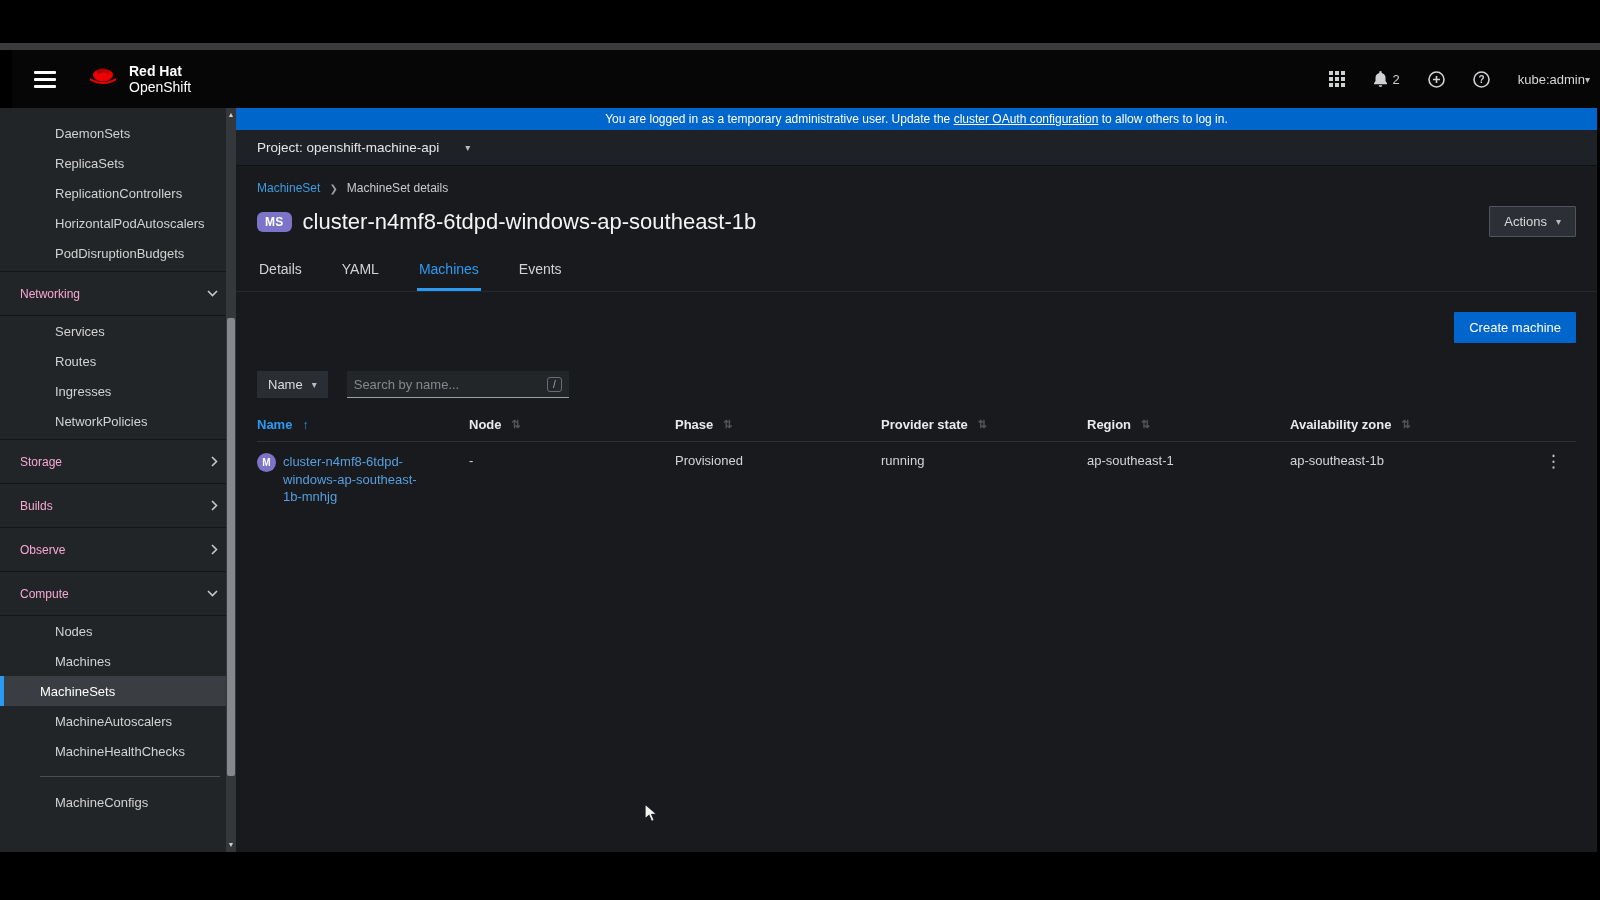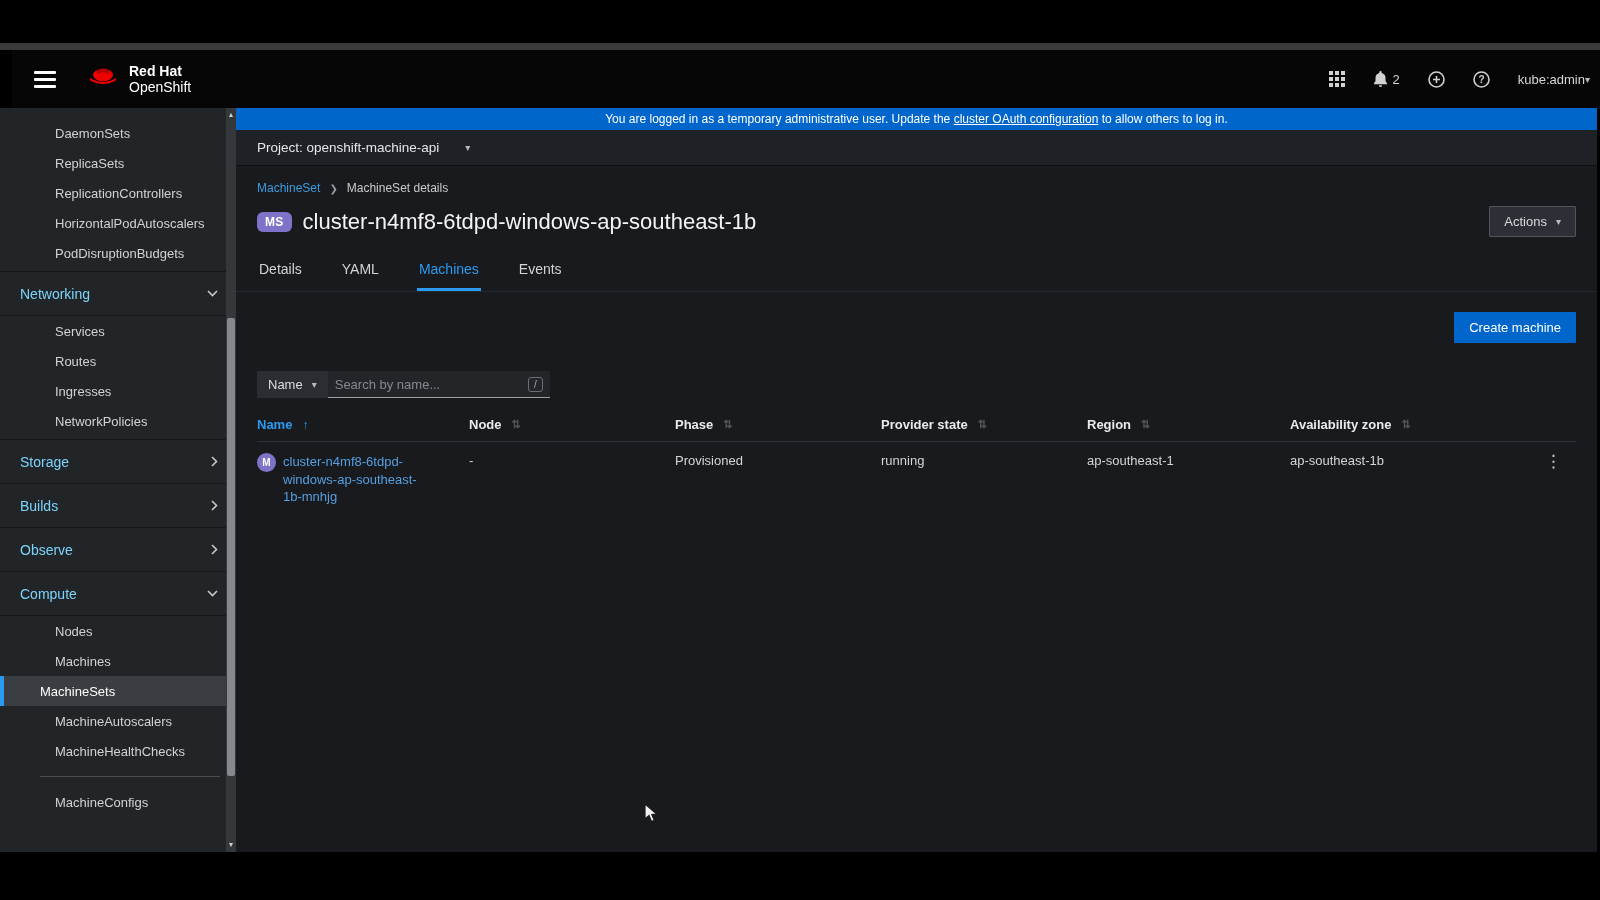--- a/index.html
+++ b/index.html
@@ -22,21 +22,21 @@
   .mast-icon svg { display:block; }
   .user-menu { color:#d5d7d9; font-size:13px; display:flex; align-items:center; cursor:pointer; }
   .caret { font-size:10px; color:#b9bbbd; }
 
   
   .app { position:absolute; top:108px; left:0; right:3px; bottom:48px; display:flex; }
 
   
   .sidebar { width:236px; background:#222527; position:relative; flex:none; overflow:hidden; padding-top:10px; }
   .nav-sub { padding:7px 16px 7px 55px; font-size:13px; color:#d2d2d2; height:30px; display:flex; align-items:center; cursor:pointer;text-align:center; }
-  .nav-section { padding:0 18px 0 20px; font-size:14px; color:#7dd3fc; height:45px; display:flex; align-items:center; justify-content:space-between; border-top:1px solid #141619; border-bottom:1px solid #141619; margin-top:-1px; cursor:pointer; }
+  .nav-section { padding:0 18px 0 20px; font-size:12px; color:#f9a8d4; height:45px; display:flex; align-items:center; justify-content:space-between; border-top:1px solid #141619; border-bottom:1px solid #141619; margin-top:-1px; cursor:pointer; }
   .nav-section .chev { color:#c8c8c8; display:flex; }
   .nav-sub.selected { background:#3a3d42; border-left:4px solid #2b9af3; padding-left:36px; color:#fff; }
   .nav-divider { border-top:1px solid #4a4d50; margin:10px 16px 10px 40px; }
   .group-gap { height:4px; }
 
   
   .side-scroll { position:absolute; top:0; right:0; width:10px; height:100%; background:#35383b; }
   .side-scroll .thumb { position:absolute; top:210px; left:1px; width:8px; height:458px; background:#85888c; border-radius:2px; }
   .side-scroll .arr { position:absolute; left:0; width:10px; text-align:center; color:#cfcfcf; font-size:7px; line-height:10px; }
   .side-scroll .arr.up { top:2px; } .side-scroll .arr.dn { bottom:2px; }
@@ -63,21 +63,21 @@
   .tabs { display:flex; gap:36px; padding:0 21px; margin-top:15px; border-bottom:1px solid #26292e; flex:none; }
   .tab { font-size:14px; color:#d2d3d5; padding:9px 2px 11px; cursor:pointer; border-bottom:3px solid transparent; }
   .tab.active { color:#2b9af3; border-bottom-color:#2b9af3; }
 
   .panel { flex:1; padding:20px 21px; position:relative; }
   .create-row { display:flex; justify-content:flex-end; }
   .btn-primary { background:#0066cc; color:#fff; border:none; font-size:13px; padding:8px 15px; cursor:pointer; border-radius:1px; font-family:inherit; }
 
   .toolbar { margin-top:28px; display:flex; align-items:stretch; }
   .filter-dropdown { background:#2a2d31; color:#dcdddf; font-size:13px; padding:6px 11px; display:flex; align-items:center; gap:9px; cursor:pointer; }
-  .search-box { background:#232629; border-bottom:1px solid #9d9fa1; width:222px; margin-left:0; display:flex; align-items:center; padding:0 7px; }
+  .search-box { background:#232629; border-bottom:1px solid #9d9fa1; width:222px; margin-left:19px; display:flex; align-items:center; padding:0 7px; }
   .search-box input { background:transparent; border:none; outline:none; color:#c8c9cb; font-size:13px; flex:1; font-family:inherit; }
   .search-box input::placeholder { color:#85888c; }
   .kbd { border:1px solid #6a6e73; color:#a6a9ac; font-size:10px; border-radius:3px; padding:1px 5px; }
 
   .mtable { margin-top:19px; }
   .thead, .trow { display:grid; grid-template-columns:212px 206px 206px 206px 203px 210px 1fr; }
   .thead { border-bottom:1px solid #2e3136; padding-bottom:9px; }
   .th { font-size:13px; font-weight:700; color:#eaeaec; display:flex; align-items:center; gap:10px; cursor:pointer; }
   .th.sorted { color:#2b9af3; }
   .sort-arrow { color:#2b9af3; font-size:12px; }

